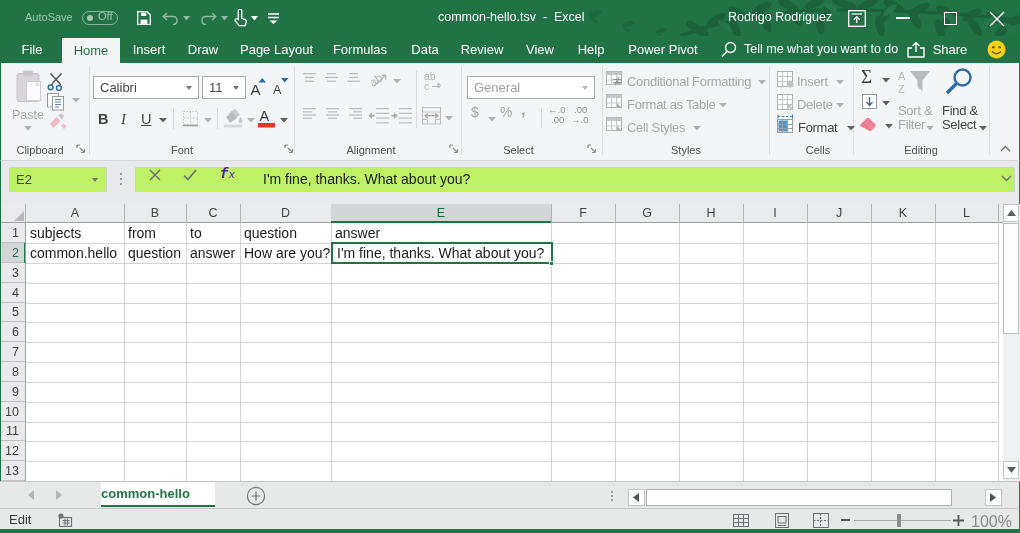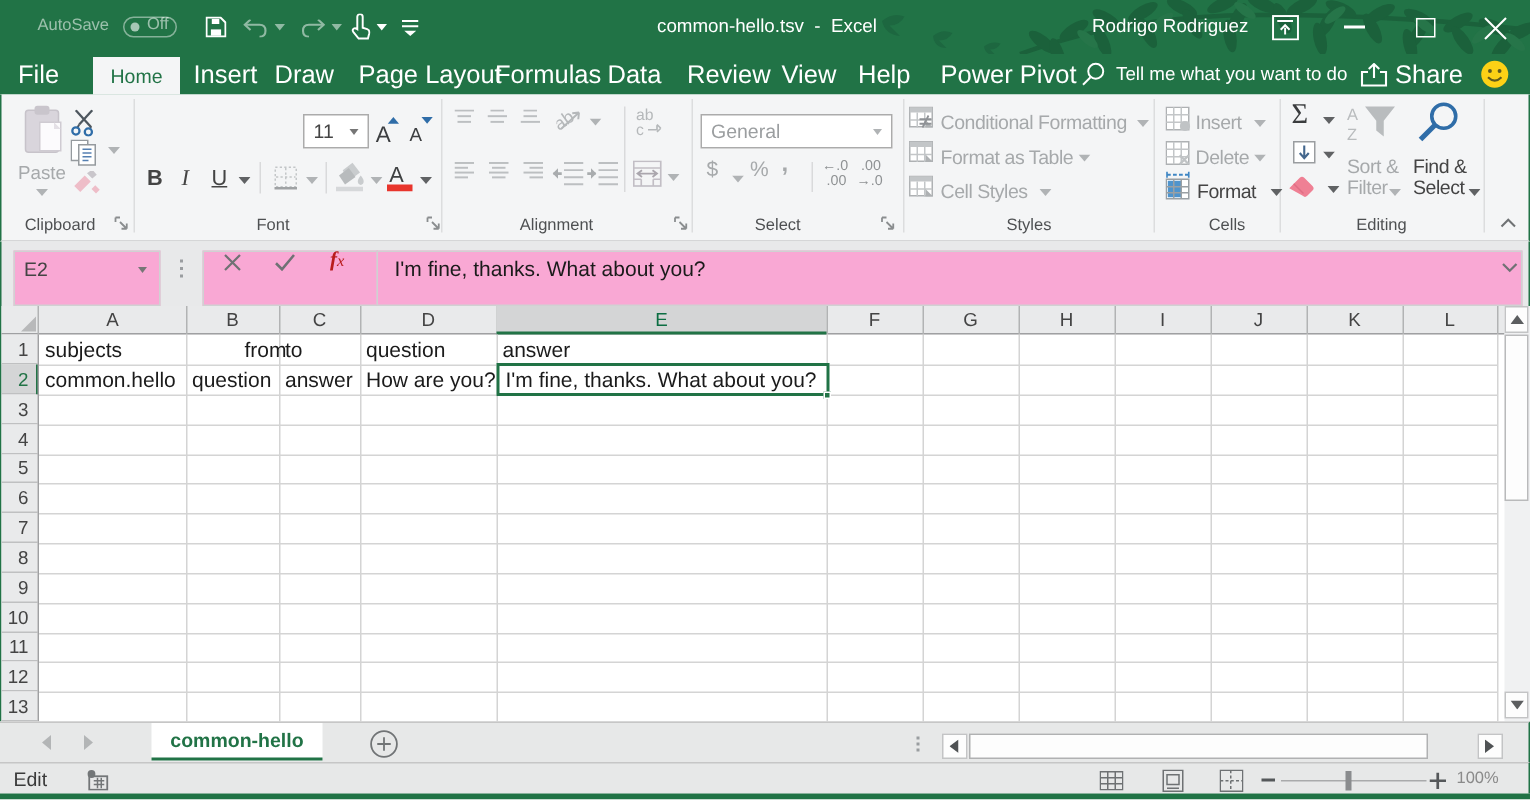--- a/index.html
+++ b/index.html
@@ -3,32 +3,32 @@
 <meta charset="utf-8">
 <style>
 * { margin:0; padding:0; box-sizing:border-box; }
 html,body { width:1020px; height:533px; overflow:hidden; font-family:"Liberation Sans", sans-serif; }
 .abs { position:absolute; }
 #app { position:relative; width:1020px; height:533px; background:#fff; }
 #titlebar { position:absolute; left:0; top:0; width:1020px; height:36px; background:#217346; overflow:hidden; }
 .tb-txt { color:#fff; font-size:13px; }
 .dim { opacity:0.55; }
 #tabrow { position:absolute; left:0; top:36px; width:1020px; height:27px; background:#217346; }
-.rtab { position:absolute; top:0; height:27px; line-height:27px; color:#fff; font-size:17px; text-align:left; white-space:nowrap; }
+.rtab { position:absolute; top:0; height:27px; line-height:27px; color:#fff; font-size:13px; text-align:center; white-space:nowrap; }
 #hometab { position:absolute; left:62px; top:2px; width:58px; height:25px; background:#f4f5f6; color:#217346; font-size:13px; text-align:center; line-height:25px; }
 #ribbon { position:absolute; left:0; top:63px; width:1020px; height:98px; background:#f4f5f6; border-left:1px solid #217346; border-right:1px solid #217346; border-bottom:1px solid #d5d6d7; }
 .gsep { position:absolute; top:3px; height:89px; width:1px; background:#dcddde; }
 .glabel { position:absolute; top:81px; font-size:11px; color:#4e5052; text-align:center; }
 .gray { color:#a6a9ab; }
 .dark { color:#444; }
 .combo { position:absolute; background:#fff; border:1px solid #ababab; }
 .caret { position:absolute; width:0; height:0; border-left:3.5px solid transparent; border-right:3.5px solid transparent; border-top:4px solid #767676; }
 .caret.g { border-top-color:#b0b3b5; }
 #fbar { position:absolute; left:0; top:161px; width:1020px; height:43px; background:#e8e9ea; border-left:1px solid #217346; border-right:1px solid #217346; }
-.whitebox { position:absolute; top:6px; height:37px; background:#f9a8d4; border:1px solid #d0d1d2; }
+.whitebox { position:absolute; top:6px; height:25px; background:#bef264; border:1px solid #d0d1d2; }
 #grid { position:absolute; left:0; top:204px; width:1020px; height:277px; background:#fff; border-left:1px solid #217346; }
 .ctext { position:absolute; font-size:14px; color:#1b1b1b; white-space:nowrap; }
 #sheetbar { position:absolute; left:0; top:481px; width:1020px; height:27px; background:#e7e8e8; border-top:1px solid #c6c6c6; border-right:1px solid #217346;}
 #statusbar { position:absolute; left:0; top:508px; width:1020px; height:21px; background:#e7e8e8; border-top:1px solid #c6c6c6; border-right:1px solid #217346;}
 #greenstrip { position:absolute; left:0; top:529px; width:1020px; height:4px; background:#217346; }
 </style>
 </head>
 <body>
 <div id="app">
   <div id="titlebar">
@@ -163,20 +163,24 @@
     <div class="gsep" style="left:852px;"></div>
     <div class="gsep" style="left:988px;"></div>
     <div class="glabel" style="left:4px; width:70px;">Clipboard</div>
     <div class="glabel" style="left:106px; width:150px;">Font</div>
     <div class="glabel" style="left:300px; width:140px;">Alignment</div>
     <div class="glabel" style="left:460px; width:115px;">Select</div>
     <div class="glabel" style="left:610px; width:150px;">Styles</div>
     <div class="glabel" style="left:782px; width:70px;">Cells</div>
     <div class="glabel" style="left:860px; width:120px;">Editing</div>
     <span class="abs gray" style="left:11px; top:45px; font-size:12.5px;">Paste</span>
+    <div class="combo" style="left:92px; top:13px; width:106px; height:23px;">
+        <span class="abs dark" style="left:6px; top:3px; font-size:13px;">Calibri</span>
+        <span class="caret" style="right:6px; top:9px;"></span>
+      </div>
     <div class="combo" style="left:201px; top:13px; width:44px; height:23px;">
         <span class="abs dark" style="left:6px; top:3px; font-size:13px;">11</span>
         <span class="caret" style="right:6px; top:9px;"></span>
       </div>
     <span class="abs dark" style="left:97px; top:48px; font-size:14.5px; font-weight:bold;">B</span>
     <span class="abs dark" style="left:120px; top:48px; font-size:15px; font-style:italic; font-family:'Liberation Serif',serif;">I</span>
     <span class="abs dark" style="left:140px; top:48px; font-size:14.5px; text-decoration:underline;">U</span>
     <div class="combo" style="left:466px; top:13px; width:128px; height:23px;">
         <span class="abs" style="left:6px; top:3px; font-size:13px; color:#9b9ea0;">General</span>
         <span class="caret g" style="right:6px; top:9px;"></span>
@@ -457,21 +461,21 @@
       </div>
     <div class="abs" style="left:119px;top:12px;width:2px;height:2px;background:#9a9da0;"></div>
 <div class="abs" style="left:119px;top:17px;width:2px;height:2px;background:#9a9da0;"></div>
 <div class="abs" style="left:119px;top:22px;width:2px;height:2px;background:#9a9da0;"></div>
 <svg class="abs" style="left:148px;top:8px;" width="12" height="12">
         <path d="M1 1 L11 11 M11 1 L1 11" stroke="#6f7274" stroke-width="1.5"></path>
       </svg>
 <svg class="abs" style="left:182px;top:8px;" width="14" height="12">
         <path d="M1 6.5 L5 10.5 L13 1" stroke="#6f7274" stroke-width="1.7" fill="none"></path>
       </svg>
-<span class="abs" style="left:219px;top:5px;font-size:14px;font-style:italic;font-family:Liberation Serif, serif;color:#b91c1c;"><b>f</b><span style="font-size:11px;">x</span></span>
+<span class="abs" style="left:219px;top:5px;font-size:14px;font-style:italic;font-family:Liberation Mono, monospace;color:#4c1d95;"><b>f</b><span style="font-size:11px;">x</span></span>
 <svg class="abs" style="left:1000px;top:14px;" width="11" height="7">
         <path d="M1 1 L5.5 5.5 L10 1" stroke="#6f7274" stroke-width="1.5" fill="none"></path>
       </svg>
   </div>
   <div id="grid">
 <div class="abs" style="left:0;top:0;width:1002px;height:19px;background:#e9eaeb;border-bottom:1px solid #9fa0a2;"></div>
 <div class="abs" style="left:13px;top:7px;width:0;height:0;border-left:10px solid transparent;border-bottom:10px solid #b8b9ba;"></div>
 <div class="abs" style="left:24px;top:0;width:1px;height:19px;background:#b2b3b4;"></div>
 <div class="abs" style="left:25px;top:0;width:98px;height:19px;background:transparent;color:#444;font-size:12.5px;text-align:center;line-height:19px;">A</div>
 <div class="abs" style="left:123px;top:0;width:1px;height:19px;background:#b2b3b4;"></div>
@@ -532,21 +536,21 @@
 <div class="abs" style="left:25px;top:118px;width:972px;height:1px;background:#d4d4d4;"></div>
 <div class="abs" style="left:25px;top:138px;width:972px;height:1px;background:#d4d4d4;"></div>
 <div class="abs" style="left:25px;top:158px;width:972px;height:1px;background:#d4d4d4;"></div>
 <div class="abs" style="left:25px;top:178px;width:972px;height:1px;background:#d4d4d4;"></div>
 <div class="abs" style="left:25px;top:198px;width:972px;height:1px;background:#d4d4d4;"></div>
 <div class="abs" style="left:25px;top:218px;width:972px;height:1px;background:#d4d4d4;"></div>
 <div class="abs" style="left:25px;top:237px;width:972px;height:1px;background:#d4d4d4;"></div>
 <div class="abs" style="left:25px;top:257px;width:972px;height:1px;background:#d4d4d4;"></div>
 <div class="abs" style="left:25px;top:277px;width:972px;height:1px;background:#d4d4d4;"></div>
 <div class="ctext" style="left:29px;top:20px;line-height:19px;">subjects</div>
-<div class="ctext" style="left:127px;top:20px;line-height:19px;margin-left:35px;">from</div>
+<div class="ctext" style="left:127px;top:20px;line-height:19px;">from</div>
 <div class="ctext" style="left:189px;top:20px;line-height:19px;">to</div>
 <div class="ctext" style="left:243px;top:20px;line-height:19px;">question</div>
 <div class="ctext" style="left:334px;top:20px;line-height:19px;">answer</div>
 <div class="ctext" style="left:29px;top:40px;line-height:19px;">common.hello</div>
 <div class="ctext" style="left:127px;top:40px;line-height:19px;">question</div>
 <div class="ctext" style="left:189px;top:40px;line-height:19px;">answer</div>
 <div class="ctext" style="left:243px;top:40px;line-height:19px;">How are you?</div>
 <div class="abs" style="left:330px;top:38px;width:222px;height:22px;background:#fff;border:2px solid #217346;"></div>
 <div class="ctext" style="left:336px;top:40px;line-height:19px;">I'm fine, thanks. What about you?</div>
 <div class="abs" style="left:548px;top:57px;width:5px;height:5px;background:#217346;border:1px solid #fff;"></div>
@@ -578,21 +582,21 @@
 <div class="abs" style="left:611px;top:17px;width:2px;height:2px;background:#9a9da0;"></div>
 <div class="abs" style="left:628px;top:7px;width:17px;height:17px;background:#fdfdfd;border:1px solid #c3c4c5;"></div>
 <svg class="abs" style="left:633px;top:11px;" width="6" height="9">
         <path d="M6 0 L0 4.5 L6 9 Z" fill="#4f5254"></path>
       </svg>
 <div class="abs" style="left:646px;top:7px;width:306px;height:17px;background:#fdfdfd;border:1px solid #b0b1b2;"></div>
 <div class="abs" style="left:985px;top:7px;width:17px;height:17px;background:#fdfdfd;border:1px solid #c3c4c5;"></div>
 <svg class="abs" style="left:990px;top:11px;" width="6" height="9">
         <path d="M0 0 L6 4.5 L0 9 Z" fill="#4f5254"></path>
       </svg>
-    <div class="abs" style="left:101px; top:0px; width:114px; height:25px; background:#fff; border-bottom:2px solid #217346; text-align:center;"><span style="color:#217346; font-weight:bold; font-size:13px; line-height:23px;">common-hello</span></div>
+    <div class="abs" style="left:101px; top:0px; width:114px; height:25px; background:#fff; border-bottom:2px solid #217346; "><span style="color:#217346; font-weight:bold; font-size:13px; line-height:23px;">common-hello</span></div>
   </div>
   <div id="statusbar">
     <svg class="abs" style="left:58px;top:4px;" width="15" height="14">
         <circle cx="3" cy="3" r="2.6" fill="#737678"></circle>
         <rect x="1.5" y="4.5" width="12" height="9" fill="none" stroke="#737678" stroke-width="1.2"></rect>
         <path d="M4.5 7.5 h7 M4.5 10 h7 M7 5.5 v7 M9.5 5.5 v7" stroke="#737678"></path>
       </svg>
 <svg class="abs" style="left:733px;top:5px;" width="16" height="13">
         <rect x="0.5" y="0.5" width="15" height="12" fill="none" stroke="#6e7173"></rect>
         <path d="M0.5 4.5 h15 M0.5 8.5 h15 M5.5 0.5 v12 M10.5 0.5 v12" stroke="#6e7173"></path>
@@ -606,16 +610,16 @@
         <rect x="0.5" y="0.5" width="15" height="14" fill="none" stroke="#6e7173"></rect>
         <path d="M0.5 7.5 h15 M7.5 0.5 v14" stroke="#6e7173" stroke-dasharray="2,1.5"></path>
       </svg>
 <div class="abs" style="left:841px;top:10px;width:9px;height:2px;background:#55585a;"></div>
 <div class="abs" style="left:854px;top:11px;width:97px;height:1px;background:#a9aaab;"></div>
 <div class="abs" style="left:897px;top:5px;width:4px;height:13px;background:#8a8c8e;"></div>
 <svg class="abs" style="left:953px;top:6px;" width="11" height="11">
         <path d="M5.5 0 V11 M0 5.5 H11" stroke="#55585a" stroke-width="1.8"></path>
       </svg>
     <span class="abs" style="left:9px; top:3px; font-size:13px; color:#3a3a3a;">Edit</span>
-    <span class="abs" style="left:971px; top:4px; font-size:11px; color:#8a8a8a;">100%</span>
+    <span class="abs" style="left:971px; top:4px; font-size:16px; color:#8a8a8a;">100%</span>
   </div>
   <div id="greenstrip"></div>
 </div>
 
 </body></html>

